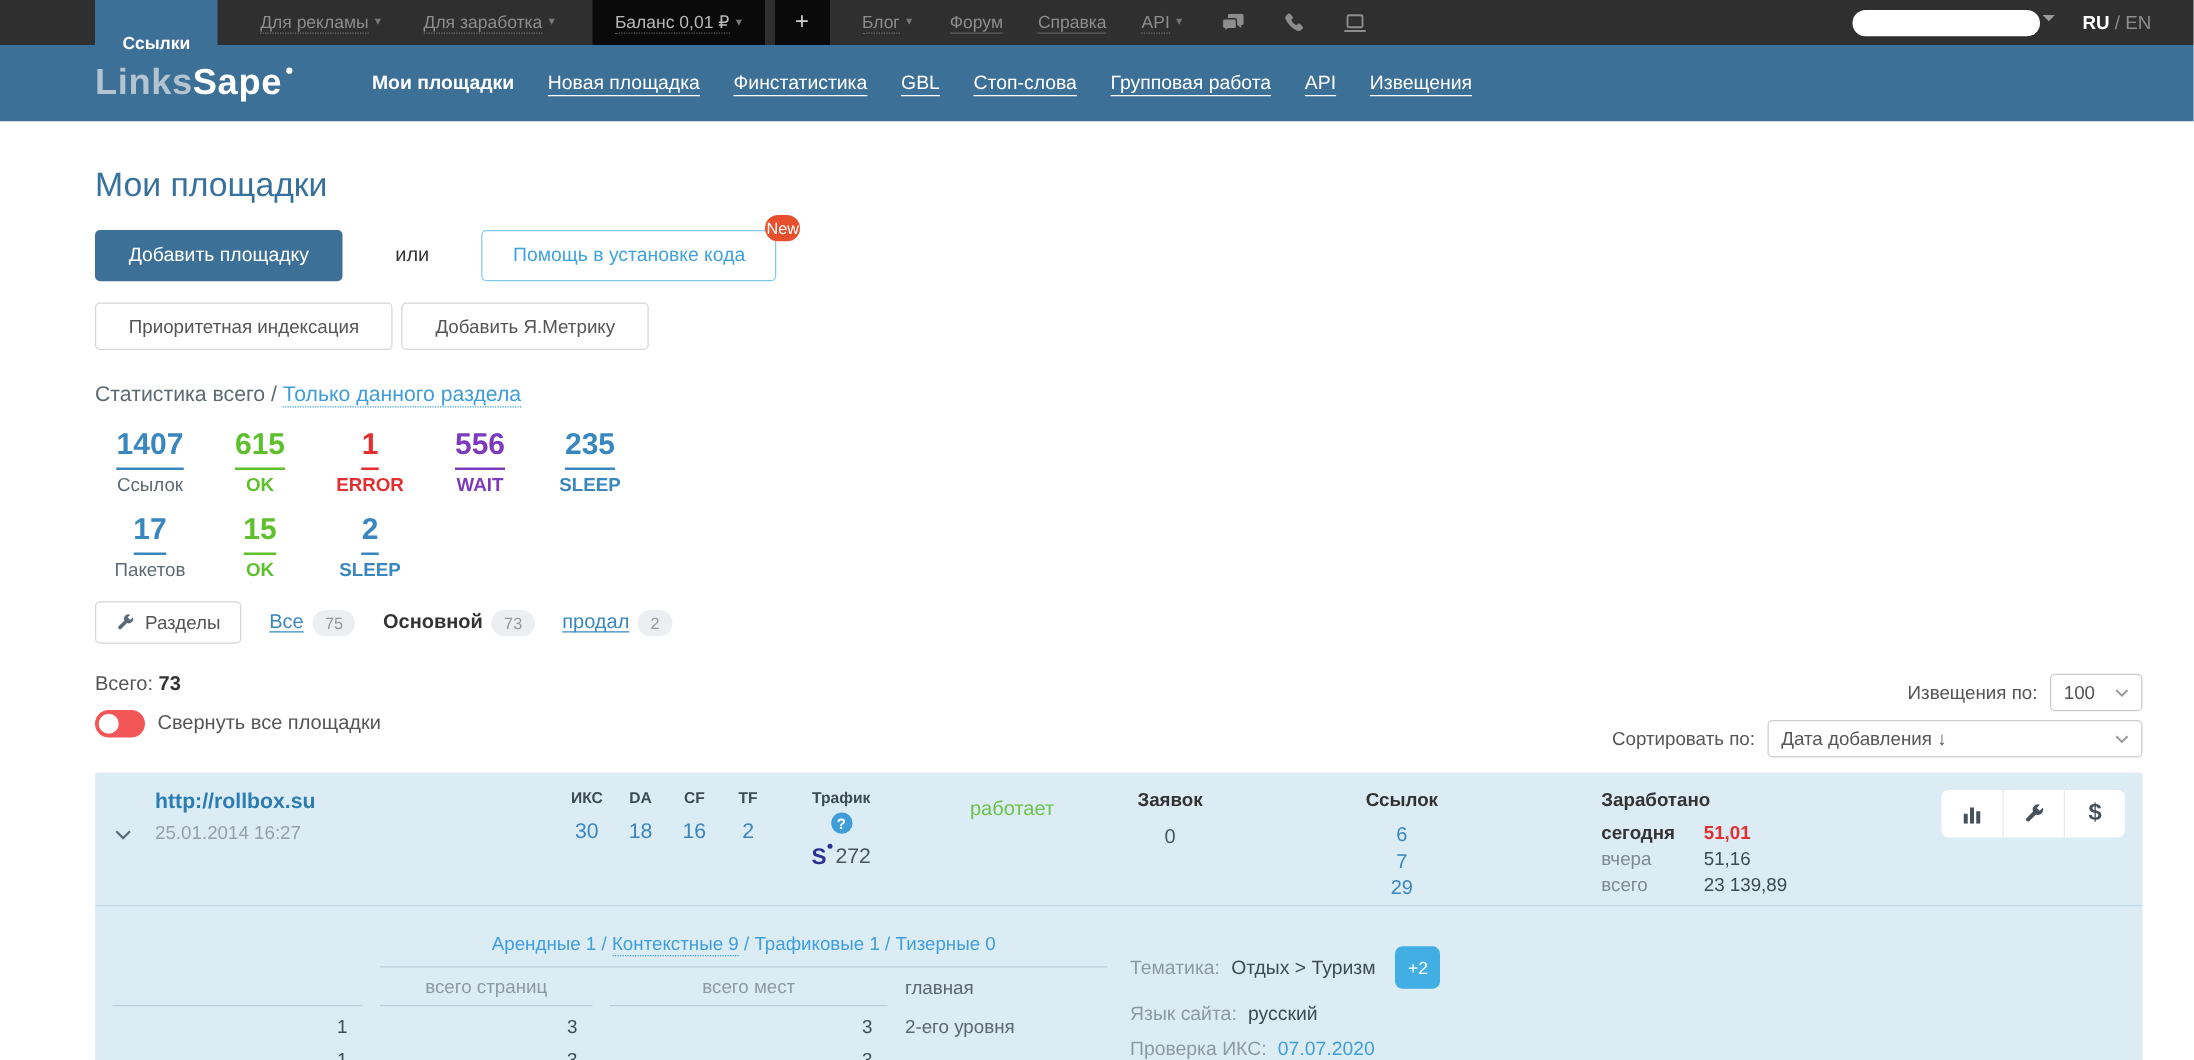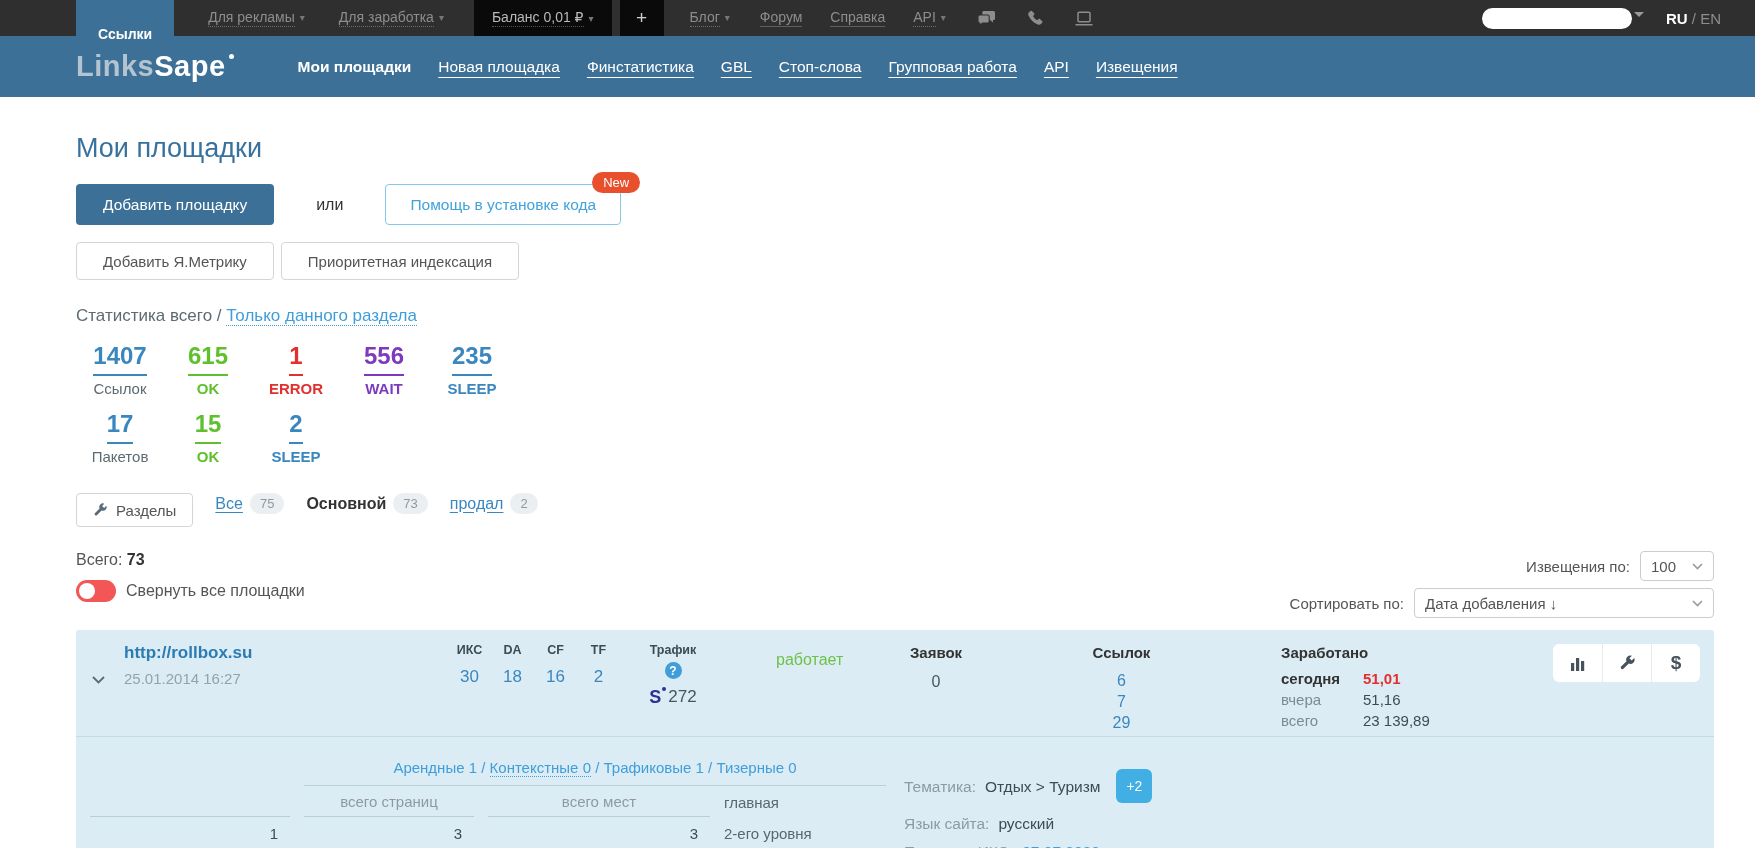--- a/index.html
+++ b/index.html
@@ -40,36 +40,36 @@
   .main { width:1638px; margin-left:76px; }
   .page-title { margin-top:36px; font-size:27px; color:#37719d; font-weight:400; }
 
   .btn-row1 { margin-top:20px; display:flex; align-items:center; }
   .btn-primary { height:41px; background:#3d7097; color:#fff; border:none; border-radius:4px;
     padding:0 27px; font-size:15.5px; font-family:inherit; cursor:pointer; }
   .or-text { margin:0 42px; font-size:16px; color:#333; }
   .btn-help { position:relative; height:41px; background:#fff; border:1px solid #86c7ec; border-radius:4px;
     color:#41a3dd; padding:0 24px; font-size:15.5px; font-family:inherit; cursor:pointer; }
   .new-badge { position:absolute; top:-13px; right:-20px; background:#e8502d; color:#fff;
-    font-size:13px; padding:3px 11px; border-radius:11px; }
+    font-size:13px; padding:3px 1px; border-radius:11px; }
   .btn-row2 { margin-top:17px; display:flex; gap:7px; }
   .btn-white { height:38px; background:#fff; border:1px solid #d5d5d5; border-radius:4px;
     color:#555; padding:0 26px; font-size:15px; font-family:inherit; cursor:pointer; display:flex; align-items:center; gap:8px; }
 
   .stats-head { margin-top:26px; font-size:17px; color:#5d6a72; }
   .stats-link { color:#3f9ed9; border-bottom:1px dotted #3f9ed9; cursor:pointer; }
   .stats-row { display:flex; margin-top:16px; }
   .stat { min-width:88px; text-align:center; }
   .stat-num { display:inline-block; font-size:24px; font-weight:bold; border-bottom:2px solid currentColor; padding-bottom:4px; cursor:pointer; }
   .stat-label { margin-top:4px; font-size:15px; }
   .c-link { color:#3a87c0; } .c-ok { color:#5fc02d; font-weight:bold; } .c-err { color:#e22f2f; font-weight:bold; }
   .c-wait { color:#7c3bbd; font-weight:bold; } .c-sleep { color:#3a87c0; font-weight:bold; }
   .c-gray { color:#5d6a72; font-weight:400; }
 
-  .sections-row { margin-top:28px; display:flex; align-items:flex-start; }
+  .sections-row { margin-top:16px; display:flex; align-items:center; }
   .btn-sections { height:34px; background:#fff; border:1px solid #d5d5d5; border-radius:4px; color:#555;
     padding:0 16px; font-size:15px; font-family:inherit; display:flex; align-items:center; gap:9px; cursor:pointer; }
   .sec-tab { margin-left:22px; display:flex; align-items:center; gap:7px; }
   .sec-link { color:#3a87c0; text-decoration:underline; text-underline-offset:3px; font-size:16px; cursor:pointer; }
   .sec-link.active { color:#333; font-weight:bold; text-decoration:none; }
   .pill { background:#eceff1; color:#90999f; border-radius:11px; font-size:13px; padding:3px 10px; }
 
   .controls { margin-top:24px; display:flex; justify-content:space-between; }
   .total-line { font-size:16px; color:#555; }
   .total-line b { color:#333; }
@@ -223,22 +223,22 @@
   <div class="btn-row1">
     <button class="btn-primary">Добавить площадку</button>
     <span class="or-text">или</span>
     <button class="btn-help">
       <span>Помощь в установке кода</span>
       <span class="new-badge">New</span>
     </button>
   </div>
 
   <div class="btn-row2">
+    <button class="btn-white">Приоритетная индексация</button>
     <button class="btn-white">Добавить Я.Метрику</button>
-    <button class="btn-white">Приоритетная индексация</button>
   </div>
 
   <div class="stats-head">
     <span>Статистика всего / </span><span class="stats-link">Только данного раздела</span>
   </div>
 
   <div class="stats-row">
     <div class="stat">
       <span class="stat-num c-link">1407</span>
       <div class="stat-label c-gray">Ссылок</div>
@@ -414,21 +414,21 @@
           </svg>
         </span>
         <span class="tool tool-dollar">$</span>
       </div>
     </div>
 
     <div class="card-bottom">
       <div class="ptable">
         <div></div>
         <div class="t-head">
-          <span class="t-link">Арендные 1</span><span class="tsep"> / </span><span class="t-link dashed">Контекстные 0</span><span class="tsep"> / </span><span class="t-link">Трафиковые 1</span><span class="tsep"> / </span><span class="t-link">Тизерные 0</span>
+          <span class="t-link">Арендные 1</span><span class="tsep"> / </span><span class="t-link dashed">Контекстные 9</span><span class="tsep"> / </span><span class="t-link">Трафиковые 1</span><span class="tsep"> / </span><span class="t-link">Тизерные 0</span>
         </div>
         <div class="t-sub-empty"></div>
         <div class="t-sub">всего страниц</div>
         <div class="t-sub">всего мест</div>
 
         <div class="t-lab">главная</div>
         <div class="t-val">1</div>
         <div class="t-val">3</div>
         <div class="t-val">3</div>
 

